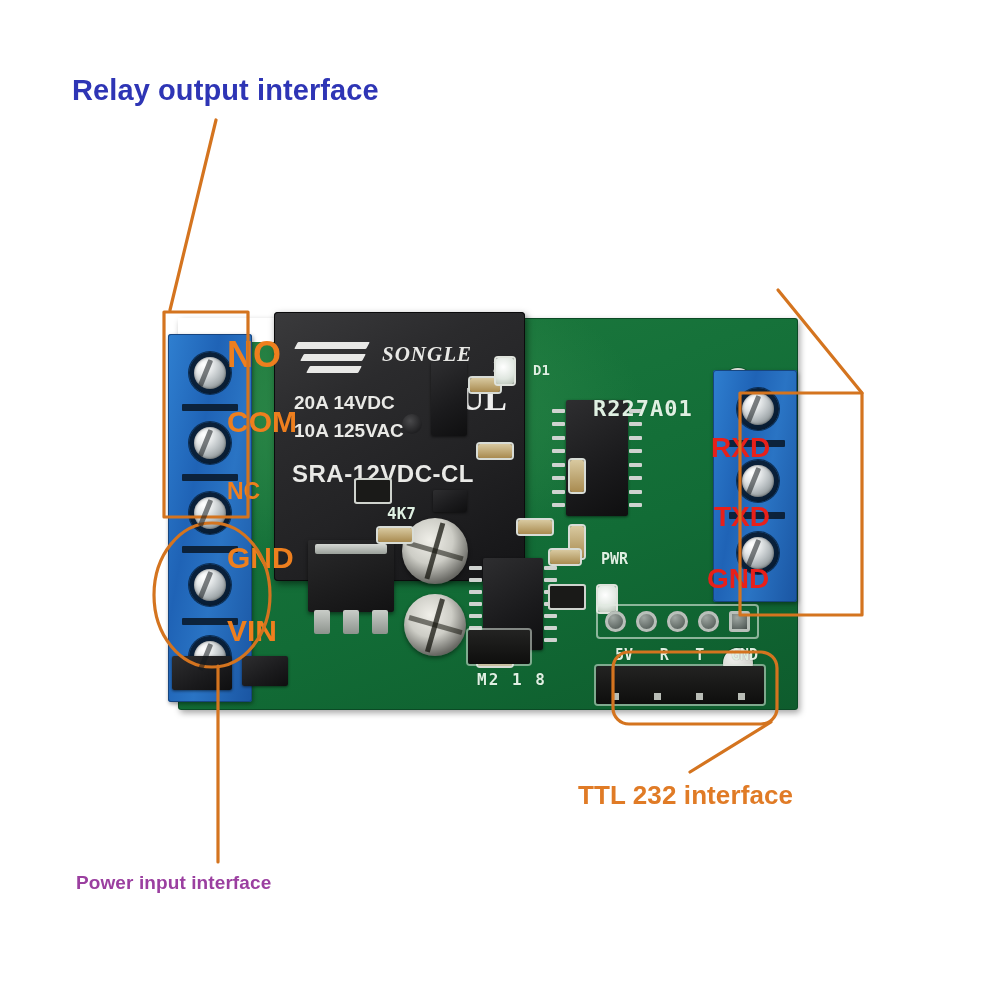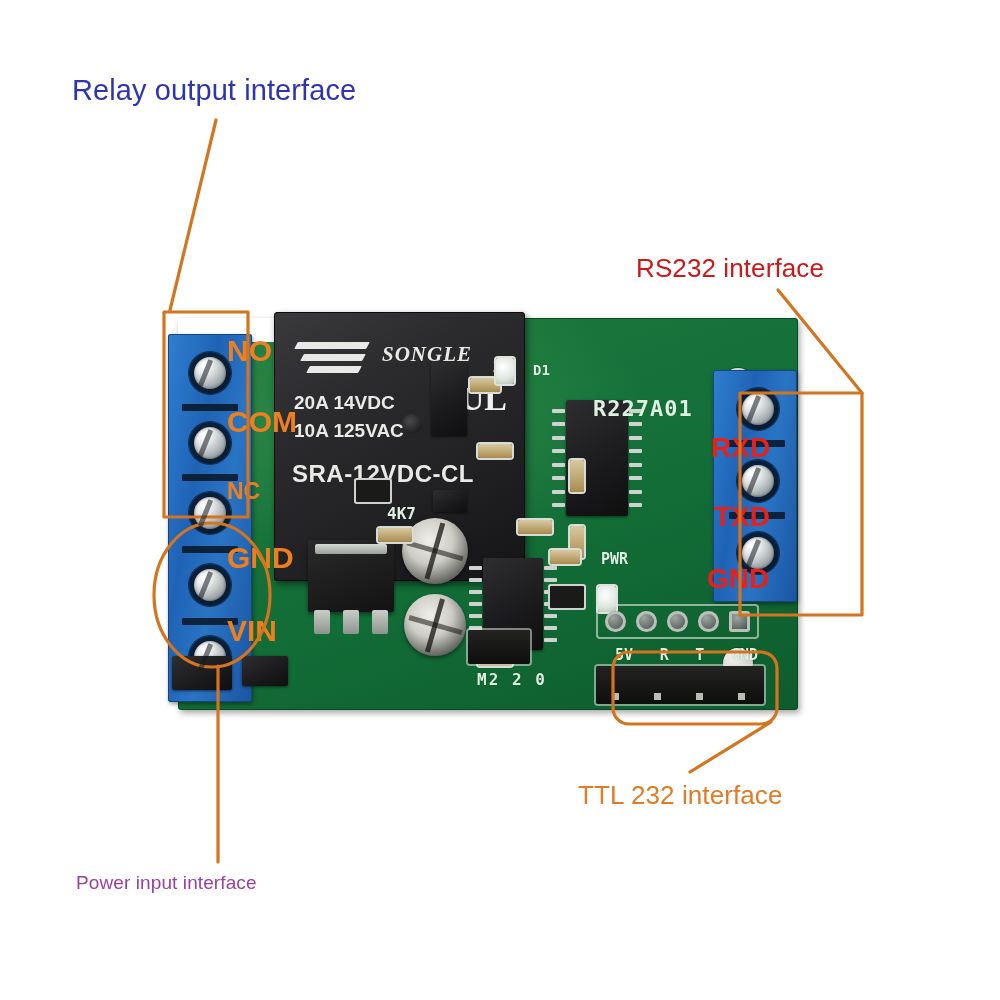--- a/index.html
+++ b/index.html
@@ -3,21 +3,21 @@
 <meta charset="utf-8">
 <title>Relay Board Annotated Diagram</title>
 <style>
   html,body{margin:0;padding:0;background:#ffffff;}
   body{width:1000px;height:1000px;position:relative;overflow:hidden;
        font-family:"Liberation Sans","DejaVu Sans",sans-serif;}
 
   #stage{position:absolute;left:0;top:0;width:1000px;height:1000px;background:#fff;}
 
   
-  .caption{position:absolute;font-weight:normal;white-space:nowrap;letter-spacing:.1px;}
+  .caption{position:absolute;font-weight:bold;white-space:nowrap;letter-spacing:.1px;}
   #cap-relay{left:72px;top:74px;font-size:29px;color:#2e35b5;}
   #cap-rs232{left:636px;top:253px;font-size:26px;color:#cc1817;}
   #cap-ttl{left:578px;top:780px;font-size:26px;color:#e07b26;}
   #cap-power{left:76px;top:872px;font-size:19px;color:#9b3fa0;}
 
   
   #board{position:absolute;left:178px;top:318px;width:620px;height:392px;}
 
   .pcb{position:absolute;left:0;top:0;width:620px;height:392px;
        background:
@@ -122,21 +122,20 @@
 
   
   #anno{position:absolute;left:0;top:0;width:1000px;height:1000px;pointer-events:none;}
 </style>
 </head>
 <body>
 
 <div id="stage">
 
   <div class="caption" id="cap-relay">Relay output interface</div>
-  <div class="caption" id="cap-rs232">RS232 interface</div>
   <div class="caption" id="cap-ttl">TTL 232 interface</div>
   <div class="caption" id="cap-power">Power input interface</div>
 
   <div id="board">
 
     <div class="pcb"></div>
     <div class="pcb-notch"></div>
 
     <div class="hole" id="hole-tr"></div>
     <div class="hole" id="hole-br"></div>
@@ -245,21 +244,21 @@
     <div class="smd" style="left:178px;top:162px;width:34px;height:22px"></div>
     <div class="smd" style="left:372px;top:268px;width:34px;height:22px"></div>
 
     <div class="led" style="left:318px;top:40px;width:18px;height:26px"></div>
     <div class="led" style="left:420px;top:268px;width:18px;height:26px"></div>
 
     <div class="silk" id="silk-d1" style="left:342px;top:44px;font-size:14px">D1</div>
     <div class="silk" id="silk-id" style="left:402px;top:78px;font-size:22px;letter-spacing:1px">R227A01</div>
     <div class="silk" id="silk-4k7" style="left:196px;top:186px;font-size:16px">4K7</div>
     <div class="silk" id="silk-pwr" style="left:410px;top:232px;font-size:15px">PWR</div>
-    <div class="silk" id="silk-m210" style="left:286px;top:352px;font-size:16px;letter-spacing:2px">M2 2 0</div>
+    <div class="silk" id="silk-m210" style="left:286px;top:352px;font-size:16px;letter-spacing:2px">M2 1 8</div>
 
     <div class="hdr-blk" style="left:290px;top:312px;width:62px;height:34px"></div>
 
     <div class="pad-row" style="left:420px;top:288px">
       <div class="pad"></div>
       <div class="pad"></div>
       <div class="pad"></div>
       <div class="pad"></div>
       <div class="pad sq"></div>
     </div>
@@ -275,21 +274,21 @@
       <div class="pin" style="left:58px"></div>
       <div class="pin" style="left:100px"></div>
       <div class="pin" style="left:142px"></div>
     </div>
 
     <div class="ic" style="left:-6px;top:338px;width:60px;height:34px"></div>
     <div class="ic" style="left:64px;top:338px;width:46px;height:30px"></div>
 
   </div>
 
-  <div class="tlabel tl-orange" style="left:227px;top:334px;font-size:30px">NO</div>
+  <div class="tlabel tl-orange" style="left:227px;top:334px;font-size:36px">NO</div>
   <div class="tlabel tl-orange" style="left:227px;top:405px;font-size:30px">COM</div>
   <div class="tlabel tl-orange" style="left:227px;top:478px;font-size:23px">NC</div>
   <div class="tlabel tl-orange" style="left:227px;top:541px;font-size:30px">GND</div>
   <div class="tlabel tl-orange" style="left:227px;top:614px;font-size:30px">VIN</div>
 
   <div class="tlabel tl-red" style="left:711px;top:432px;font-size:28px">RXD</div>
   <div class="tlabel tl-red" style="left:714px;top:501px;font-size:28px">TXD</div>
   <div class="tlabel tl-red" style="left:707px;top:563px;font-size:28px">GND</div>
 
   <svg id="anno" viewBox="0 0 1000 1000">

